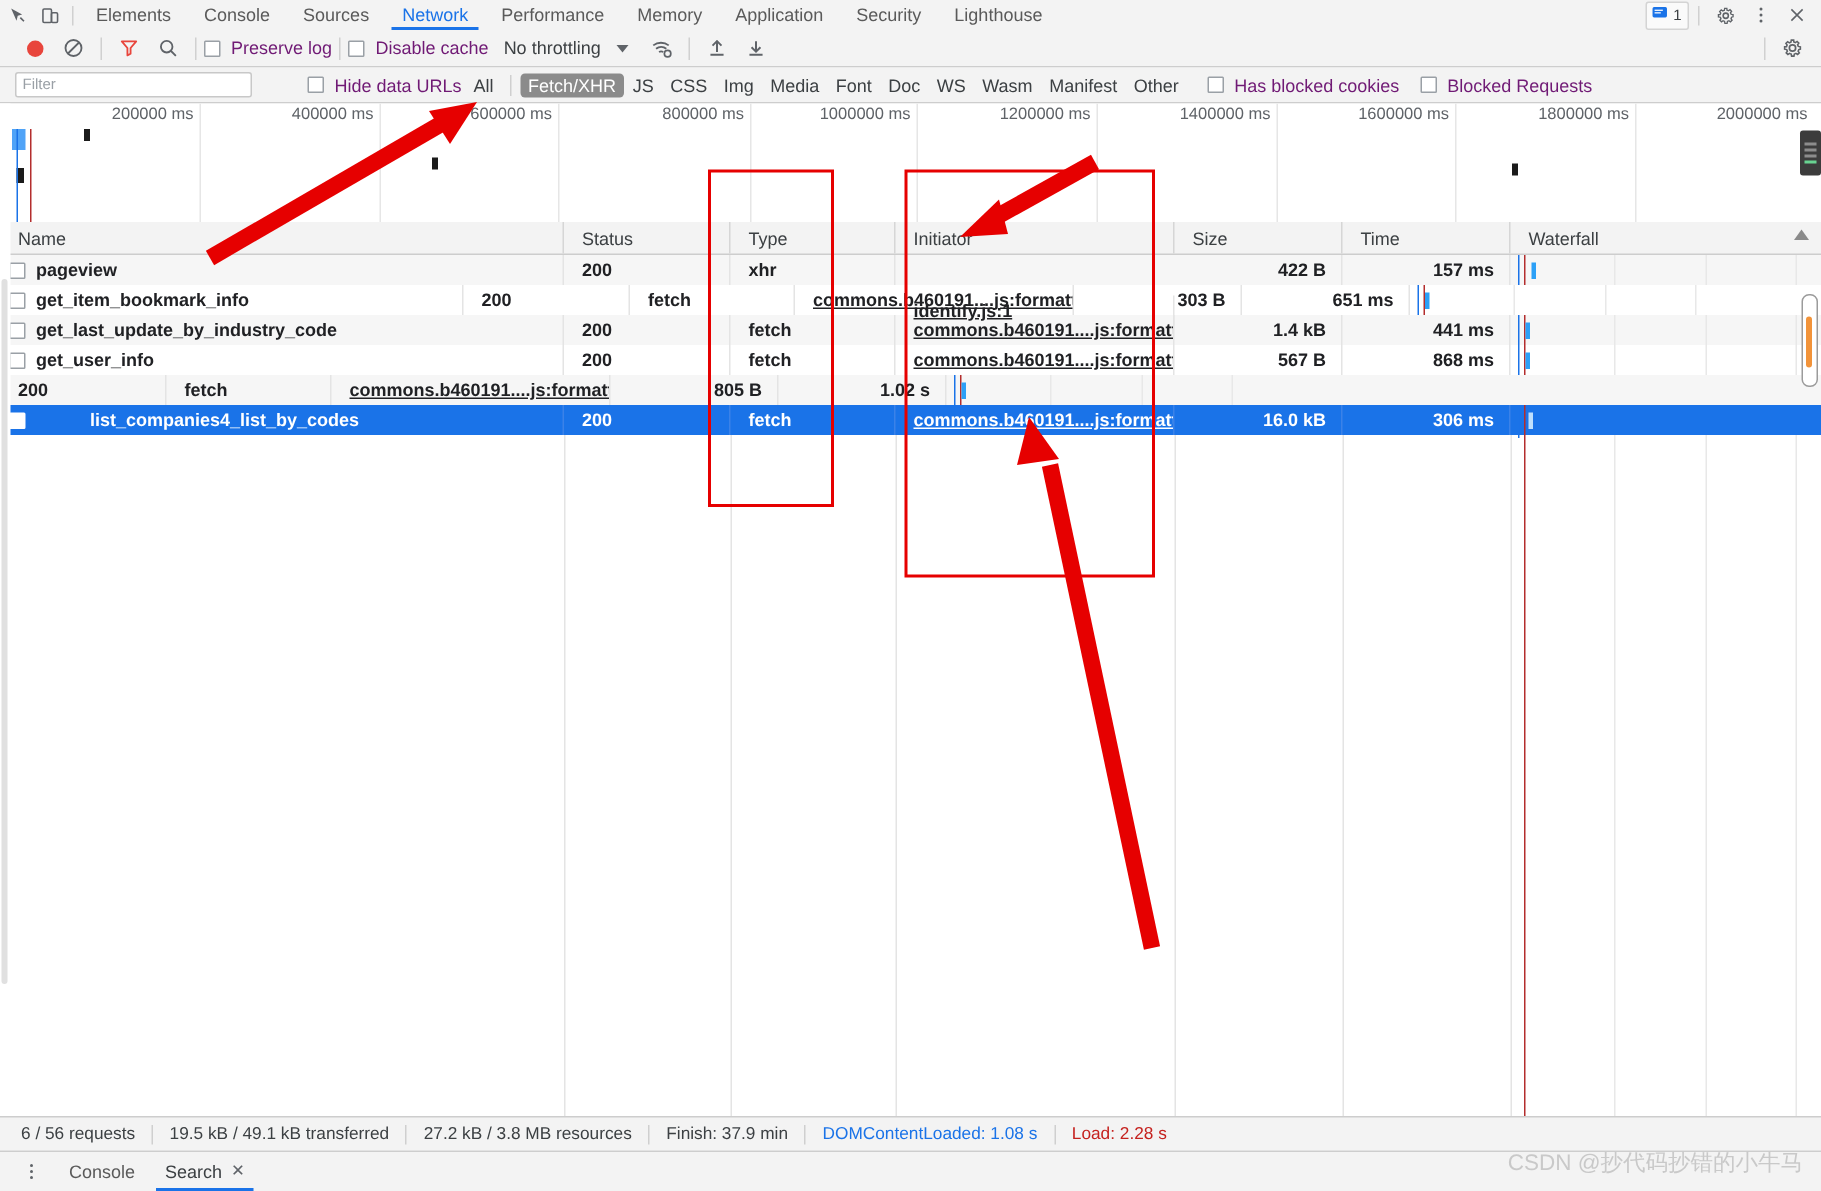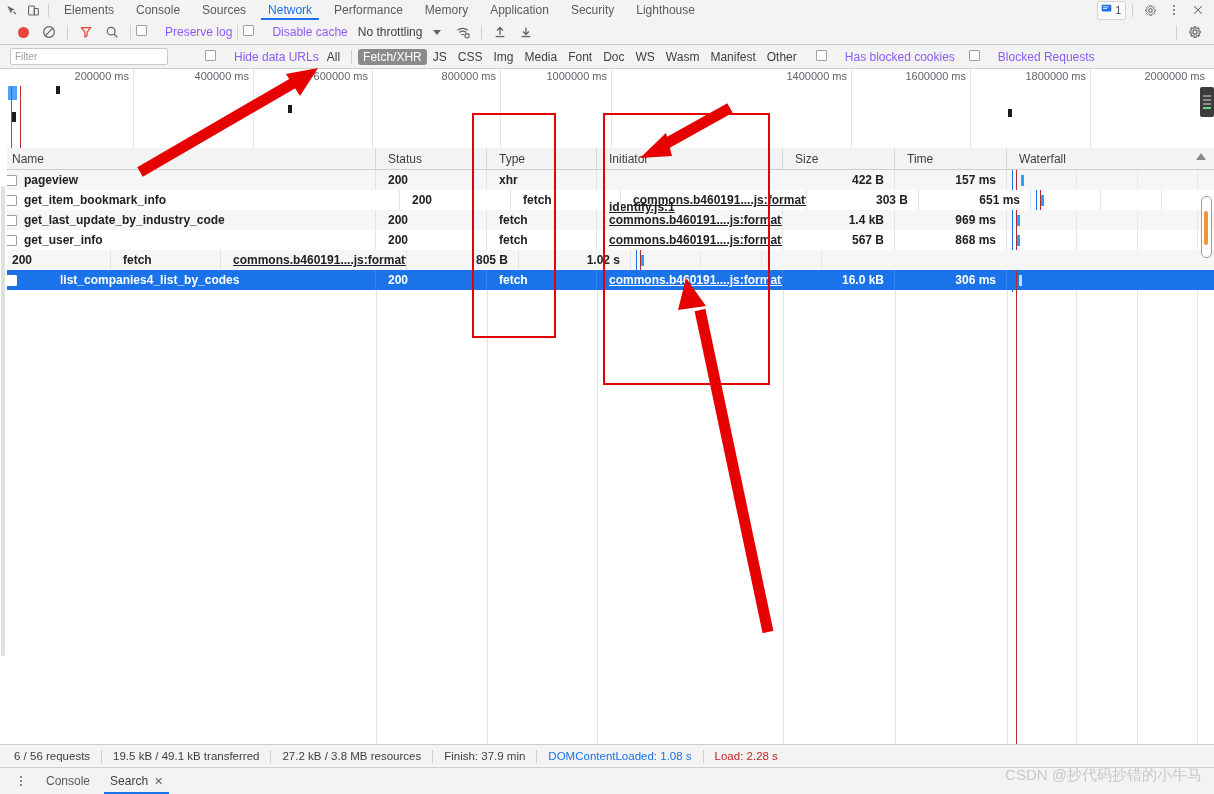--- a/index.html
+++ b/index.html
@@ -44,21 +44,21 @@
 
   
   .nettoolbar{
     position:absolute;left:0;top:20px;width:1214px;height:25px;
     background:#f3f3f3;border-bottom:1px solid #cdcdcd;
     display:flex;align-items:center;padding-left:10px;box-sizing:border-box;
   }
   .rec-dot{width:11px;height:11px;border-radius:50%;background:#e8453c;}
   .tool{width:26px;height:24px;display:flex;align-items:center;justify-content:center;color:#5f6368;}
   .vsep{width:1px;height:15px;background:#d0d0d0;margin:0 5px;}
-  .cbwrap{display:flex;gap:18px;color:#8b5cf6;white-space:nowrap;}
+  .cbwrap{display:flex;align-items:center;gap:7px;color:#701a75;white-space:nowrap;}
   .cbox{
     width:11px;height:11px;border:1px solid #9aa0a6;border-radius:1px;background:#fff;
     box-sizing:border-box;display:inline-block;
   }
   .throttle{display:flex;align-items:center;gap:6px;color:#3c4043;margin-left:10px;}
   .caret{
     width:0;height:0;border-left:4px solid transparent;border-right:4px solid transparent;
     border-top:5px solid #5f6368;
   }
 
@@ -377,20 +377,23 @@
     </div>
     <div class="ov-tick" style="left:253px;width:119px;">
       <span>600000 ms</span>
     </div>
     <div class="ov-tick" style="left:380px;width:120px;">
       <span>800000 ms</span>
     </div>
     <div class="ov-tick" style="left:492px;width:119px;">
       <span>1000000 ms</span>
     </div>
+    <div class="ov-tick" style="left:611px;width:120px;">
+      <span>1200000 ms</span>
+    </div>
     <div class="ov-tick" style="left:731px;width:120px;">
       <span>1400000 ms</span>
     </div>
     <div class="ov-tick" style="left:851px;width:119px;">
       <span>1600000 ms</span>
     </div>
     <div class="ov-tick" style="left:970px;width:120px;">
       <span>1800000 ms</span>
     </div>
     <div class="ov-tick" style="left:1090px;width:119px;border-right:none;">
@@ -466,21 +469,21 @@
           <div class="wf-grid" style="left:69px;"></div>
             <div class="wf-grid" style="left:130px;"></div>
             <div class="wf-grid" style="left:190px;"></div>
           <div class="wf-dcl" style="left:5px;"></div>
             <div class="wf-load" style="left:9px;"></div>
           <div class="wf-bar" style="left:14px;"></div>
         </div>
       </div>
 
       <div class="row even">
-        <div class="cell namecell" style="width:400px;">
+        <div class="cell namecell" style="width:309px;">
           <span class="rowcb"></span>
           <span>get_item_bookmark_info</span>
         </div>
         <div class="cell" style="width:111px;">
             <span>200</span>
           </div>
         <div class="cell" style="width:110px;">
             <span>fetch</span>
           </div>
         <div class="cell" style="width:186px;">
@@ -513,21 +516,21 @@
         <div class="cell" style="width:110px;">
             <span>fetch</span>
           </div>
         <div class="cell" style="width:186px;">
             <span class="initlink">commons.b460191....js:formatte..</span>
           </div>
         <div class="cell num" style="width:112px;">
             <span>1.4 kB</span>
           </div>
         <div class="cell num" style="width:112px;">
-            <span>969 ms</span>
+            <span>441 ms</span>
           </div>
         <div class="cell wf">
           <div class="wf-grid" style="left:69px;"></div>
             <div class="wf-grid" style="left:130px;"></div>
             <div class="wf-grid" style="left:190px;"></div>
           <div class="wf-dcl" style="left:5px;"></div>
             <div class="wf-load" style="left:9px;"></div>
           <div class="wf-bar" style="left:10px;"></div>
         </div>
       </div>

